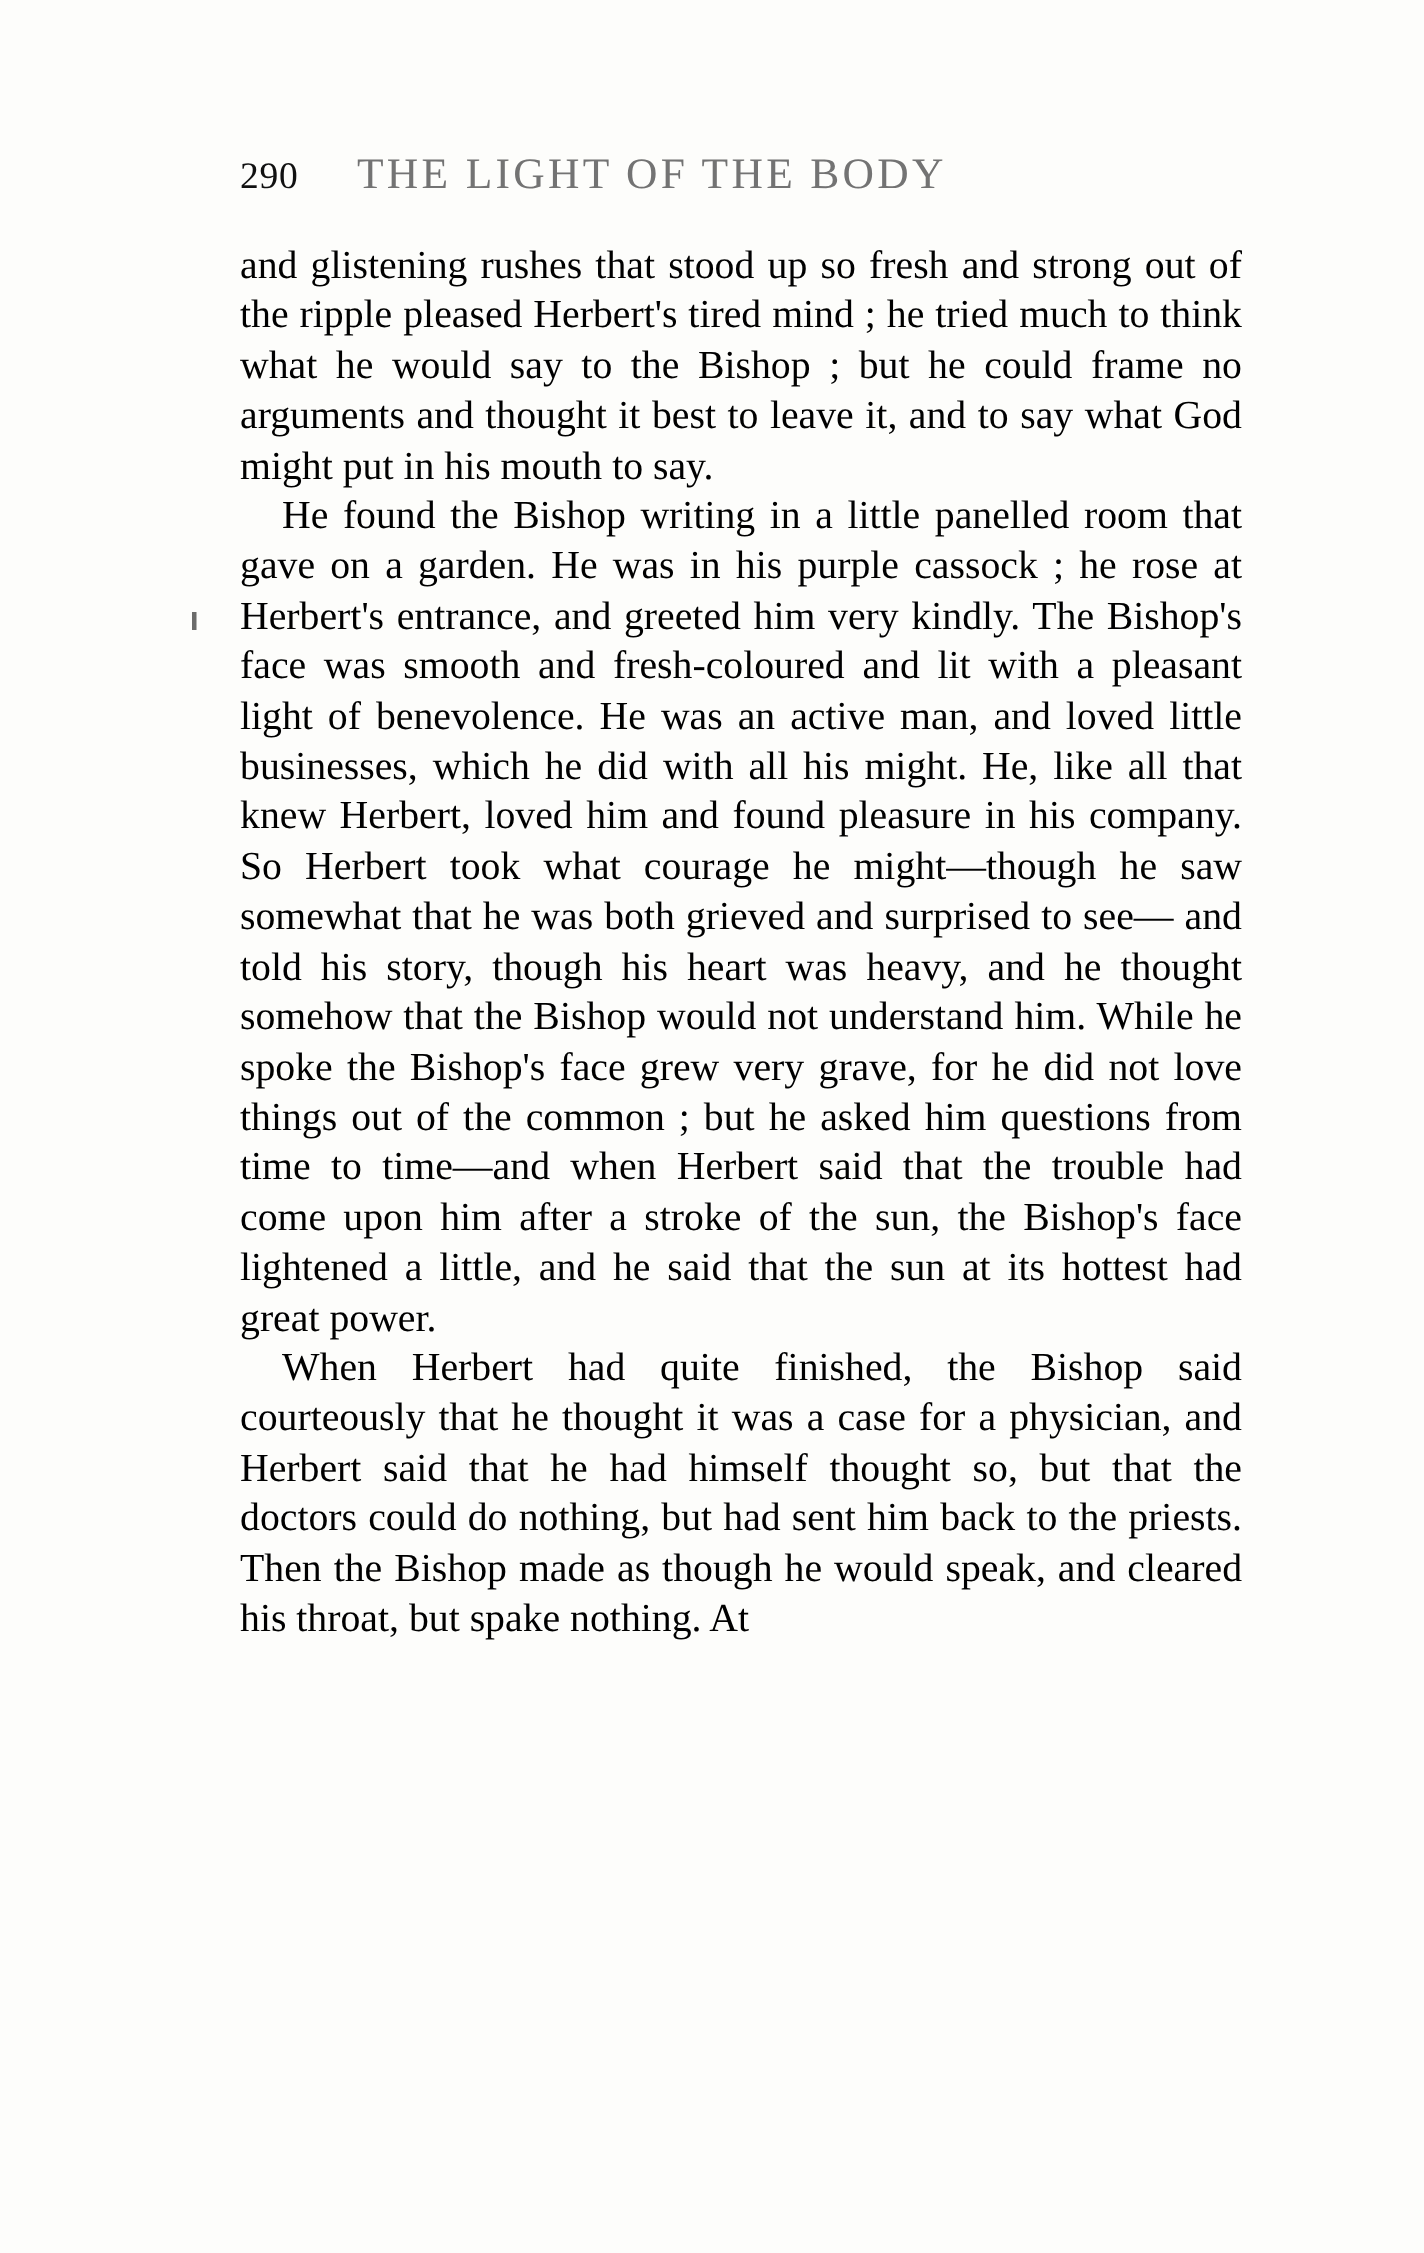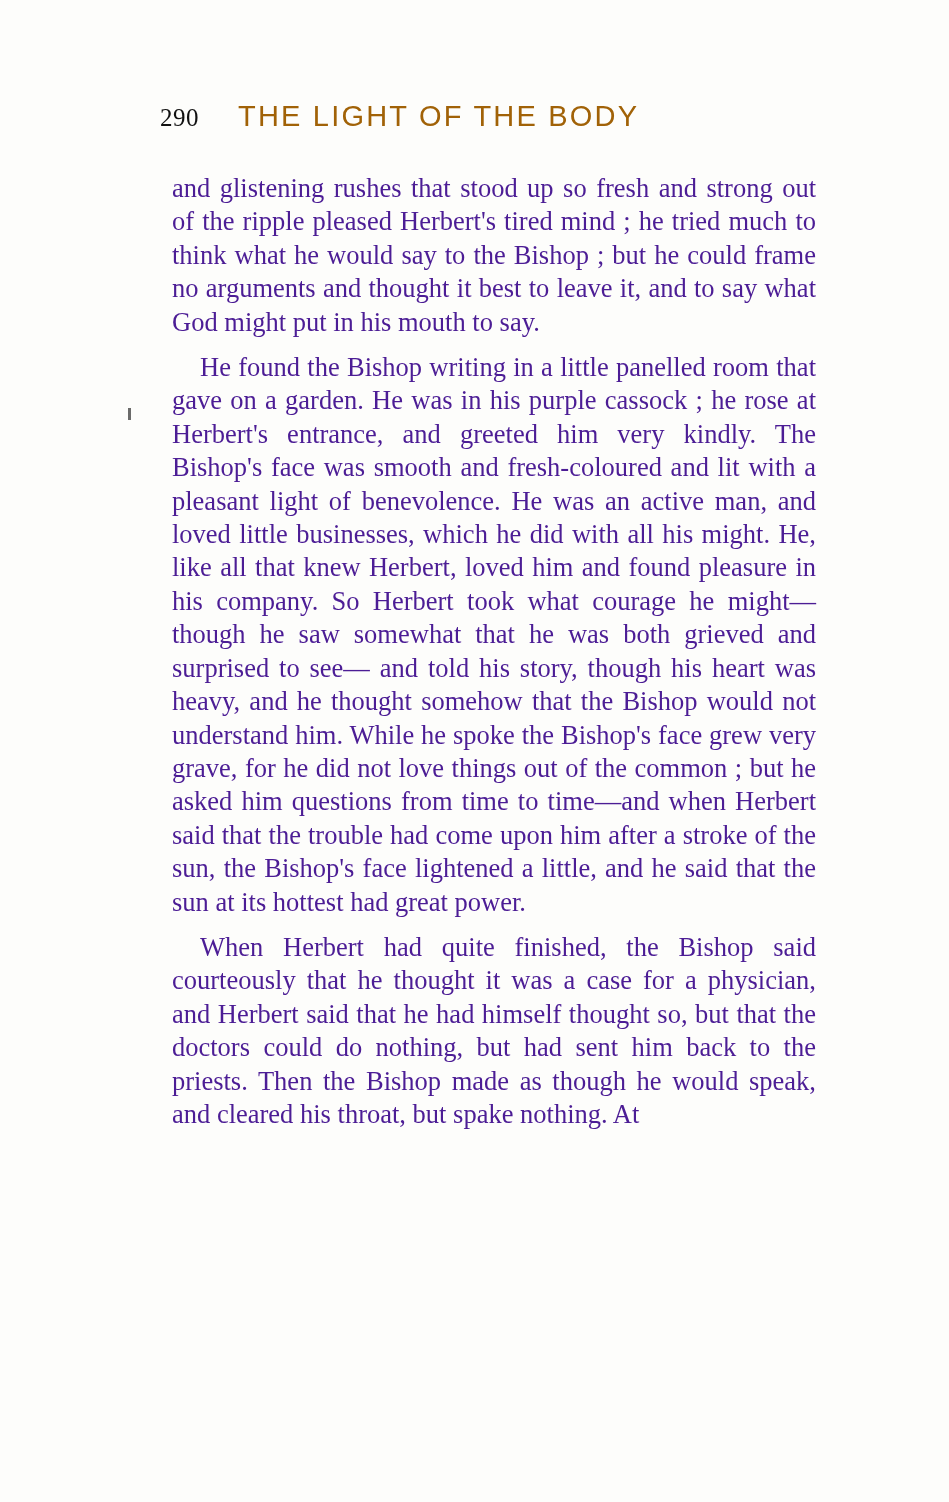--- a/index.html
+++ b/index.html
@@ -34,39 +34,39 @@
   }
   .folio {
     font-family: "Liberation Serif", serif;
     font-size: 25px;
     letter-spacing: 0.5px;
     color: #111;
     width: 78px;
     flex: 0 0 78px;
   }
   .running-head {
-    font-family: Liberation Sans, sans-serif;
+    font-family: Liberation Serif, serif;
     font-size: 29px;
     letter-spacing: 2.2px;
-    color: #a16207;
+    color: #737373;
     white-space: nowrap;
   }
   .body-text {
     position: absolute;
     top: 160px;
     left: 160px;
     width: 668px;
   }
   .para {
     font-size: 26.5px;
     line-height: 33.4px;
     text-align: justify;
     text-justify: inter-word;
-    margin: 12px;
-    color: #4c1d95;
+    margin: 0;
+    color: #000000;
     -webkit-hyphens: none;
     hyphens: none;
   }
   .para.indent {
     text-indent: 28px;
     font-family: Liberation Serif, serif;
   }
   
   .para + .para {
     margin-top: 0;

